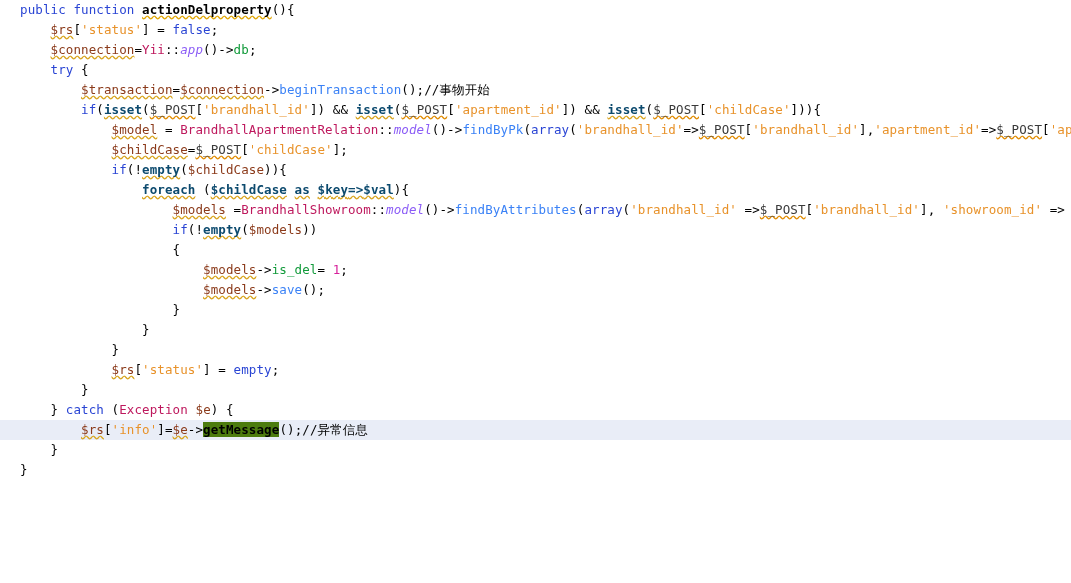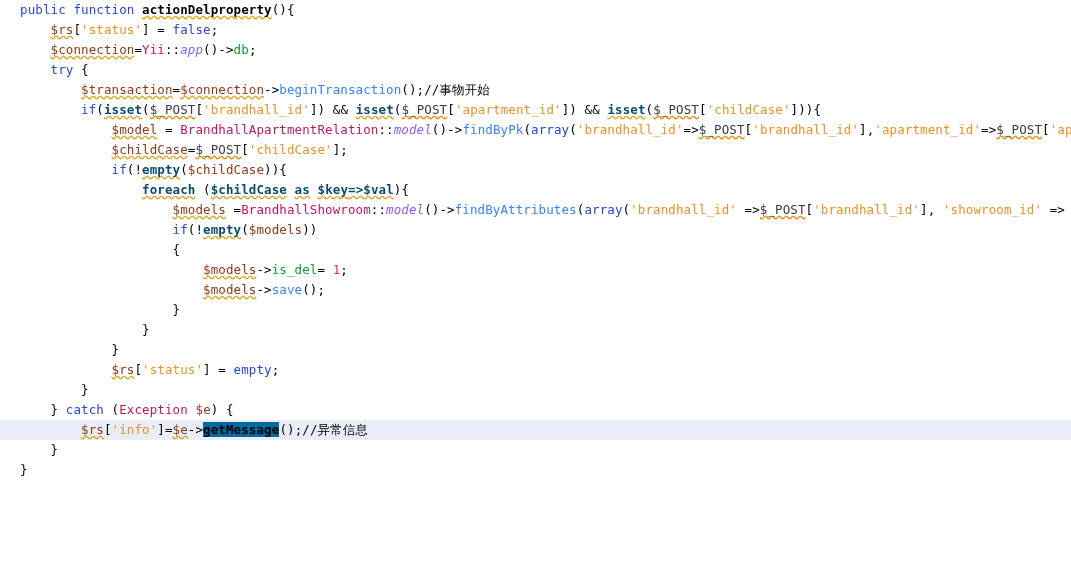--- a/index.html
+++ b/index.html
@@ -45,21 +45,21 @@
   .fn        { color: #3b82f6; }            
   .fnname    { color: #000000; font-weight: bold;
                text-decoration: underline wavy #e0a400;
                text-decoration-skip-ink: none; }
   .cls       { color: #be185d; }            
   .mth       { color: #8b5cf6; font-style: italic; }  
   .cmt       { color: #000000; margin-top: 24px; }            
   .sup       { color: #0c4a6e;
                text-decoration: underline wavy #d8a31c;
                text-decoration-skip-ink: none; font-weight: bold; }
-  .mark      { background: #0369a1; color: #000; font-weight: bold; }
+  .mark      { background: #4d7c0f; color: #000; font-weight: bold; }
   .punct     { color: #000000; }
   .superglobal { color: #3a3a3a;
                text-decoration: underline wavy #e08a00;
                text-decoration-skip-ink: none; text-align: right; }
 </style>
 </head>
 <body>
 
 <div id="editor">
 

